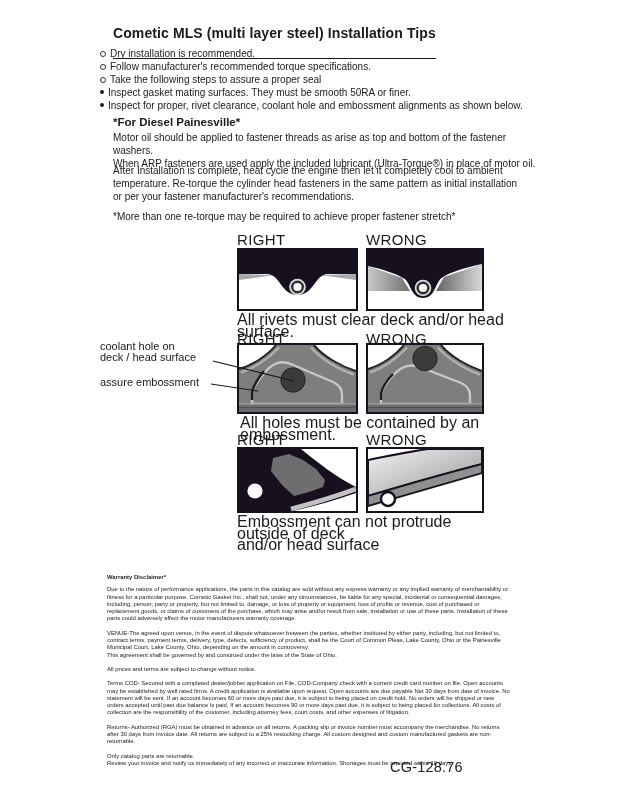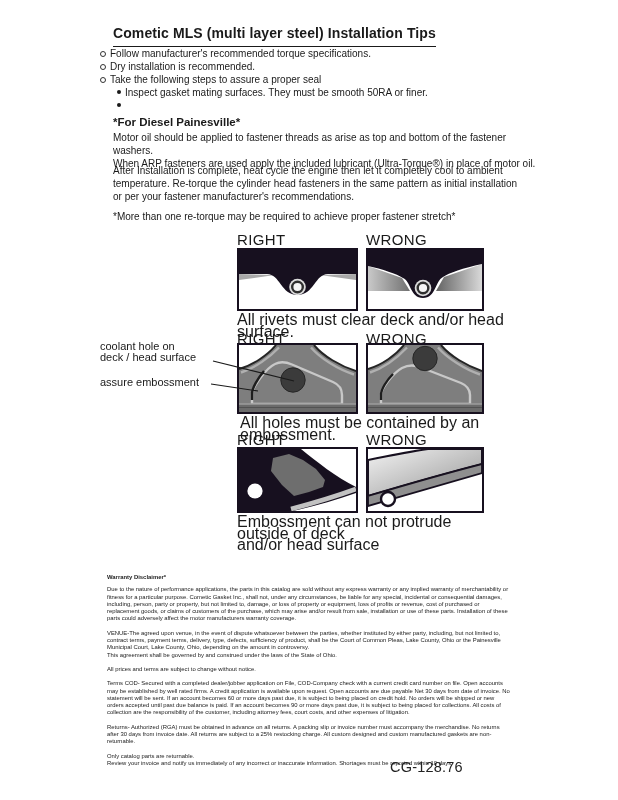--- a/index.html
+++ b/index.html
@@ -6,26 +6,26 @@
   body{
     width:618px;height:800px;position:relative;background:#ffffff;
     font-family:"Liberation Sans","DejaVu Sans",sans-serif;color:#1a1a1a;
     overflow:hidden;
   }
   .abs{position:absolute;}
   .pre{white-space:pre-line;}
 
   .page-title{
     left:113px;top:25px;font-size:14px;font-weight:bold;
-    border-bottom:1.6px solid #1a1a1a;padding-bottom:5px;letter-spacing:.1px;
+    border-bottom:1.6px solid #1a1a1a;padding-bottom:17px;letter-spacing:.1px;
   }
 
   .bullets{left:100px;top:47px;width:505px;}
   .b-row{display:flex;align-items:flex-start;line-height:13px;font-size:10px;}
-  .b-row.sub{margin-left:17px;}
+  .b-row.sub{}
   .dot-o{width:4px;height:4px;border:1px solid #333;border-radius:50%;margin:3.5px 4px 0 0;flex:0 0 auto;}
   .dot-f{width:4px;height:4px;background:#1a1a1a;border-radius:50%;margin:4px 4px 0 0;flex:0 0 auto;}
 
   .diesel-heading{left:113px;top:116px;font-size:11.5px;font-weight:bold;}
   .body-par{left:113px;width:430px;font-size:10px;line-height:13px;}
 
   .rw-label{font-size:15px;letter-spacing:.4px;text-align:left;}
   .panel{border:2px solid #17101f;box-sizing:border-box;background:#fff;}
   .panel svg{display:block;width:100%;height:100%;}
   .caption{font-size:16px;line-height:11.5px;}
@@ -39,36 +39,37 @@
   .page-code{left:390px;top:759px;font-size:14.5px;letter-spacing:.2px;color:#222;}
 </style>
 </head>
 <body>
 
 <div class="abs page-title">Cometic MLS (multi layer steel) Installation Tips</div>
 
 <div class="abs bullets">
   <div class="b-row">
     <span class="dot-o"></span>
-    <span>Follow manufacturer's recommended torque specifications.</span>
+    <span>Dry installation is recommended.</span>
   </div>
   <div class="b-row">
     <span class="dot-o"></span>
-    <span>Dry installation is recommended.</span>
+    <span>Follow manufacturer's recommended torque specifications.</span>
   </div>
   <div class="b-row">
     <span class="dot-o"></span>
     <span>Take the following steps to assure a proper seal</span>
   </div>
   <div class="b-row sub">
     <span class="dot-f"></span>
     <span>Inspect gasket mating surfaces.  They must be smooth 50RA or finer.</span>
   </div>
   <div class="b-row sub">
     <span class="dot-f"></span>
+    <span>Inspect for proper, rivet clearance, coolant hole and embossment alignments as shown below.</span>
   </div>
 </div>
 
 <div class="abs diesel-heading">*For Diesel Painesville*</div>
 <div class="abs body-par pre" style="top:131px;">Motor oil should be applied to fastener threads as arise as top and bottom of the fastener washers.
 When ARP fasteners are used apply the included lubricant (Ultra-Torque®) in place of motor oil.</div>
 <div class="abs body-par pre" style="top:164px;">After Installation is complete, heat cycle the engine then let it completely cool to ambient
 temperature. Re-torque the cylinder head fasteners in the same pattern as initial installation
 or per your fastener manufacturer's recommendations.</div>
 <div class="abs body-par" style="top:210px;">*More than one re-torque may be required to achieve proper fastener stretch*</div>

